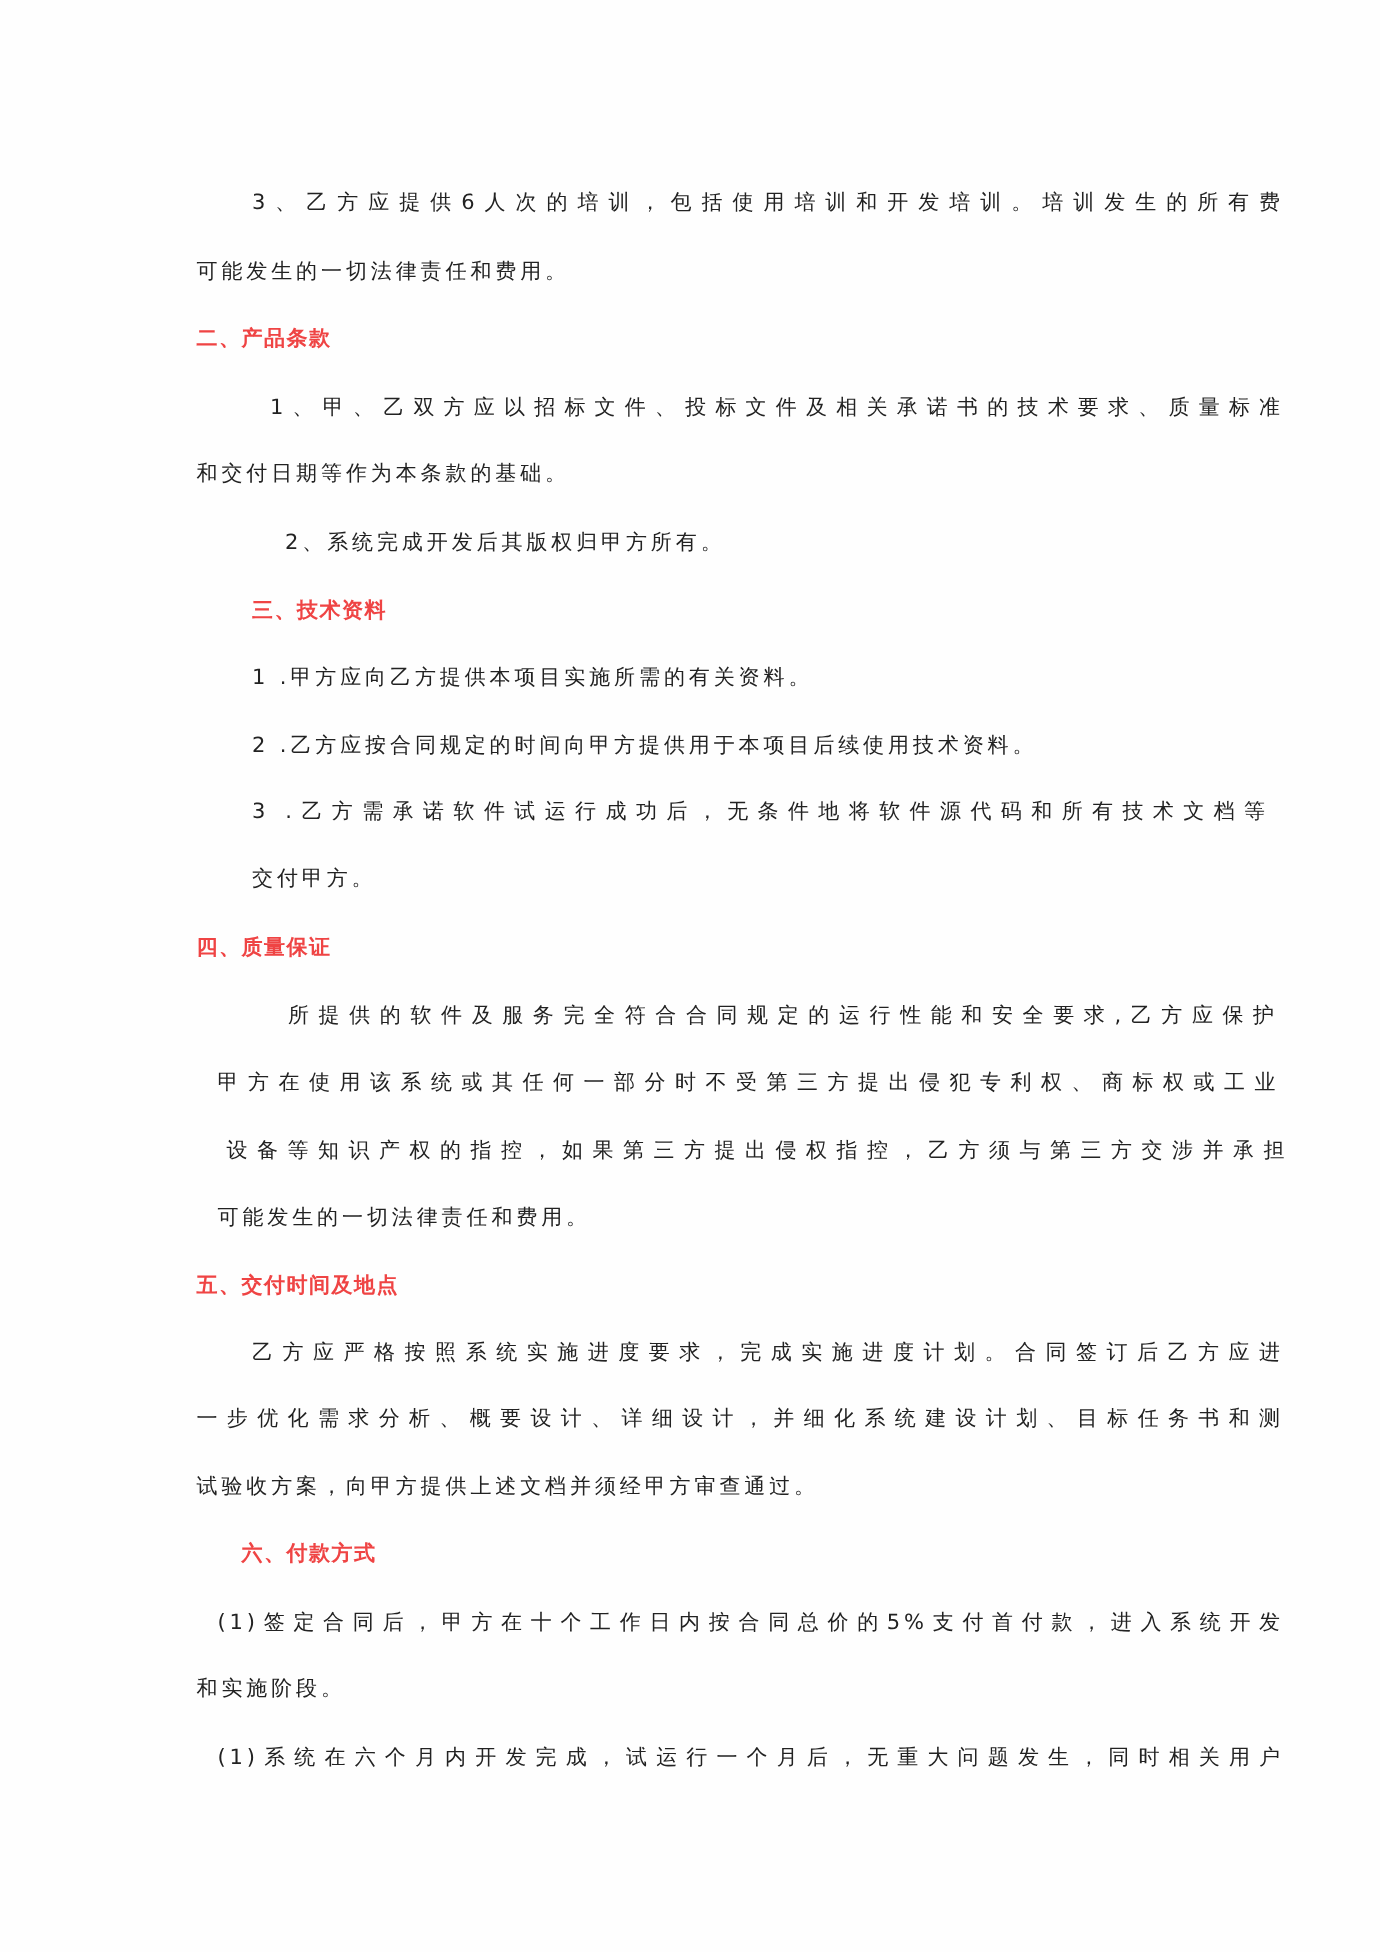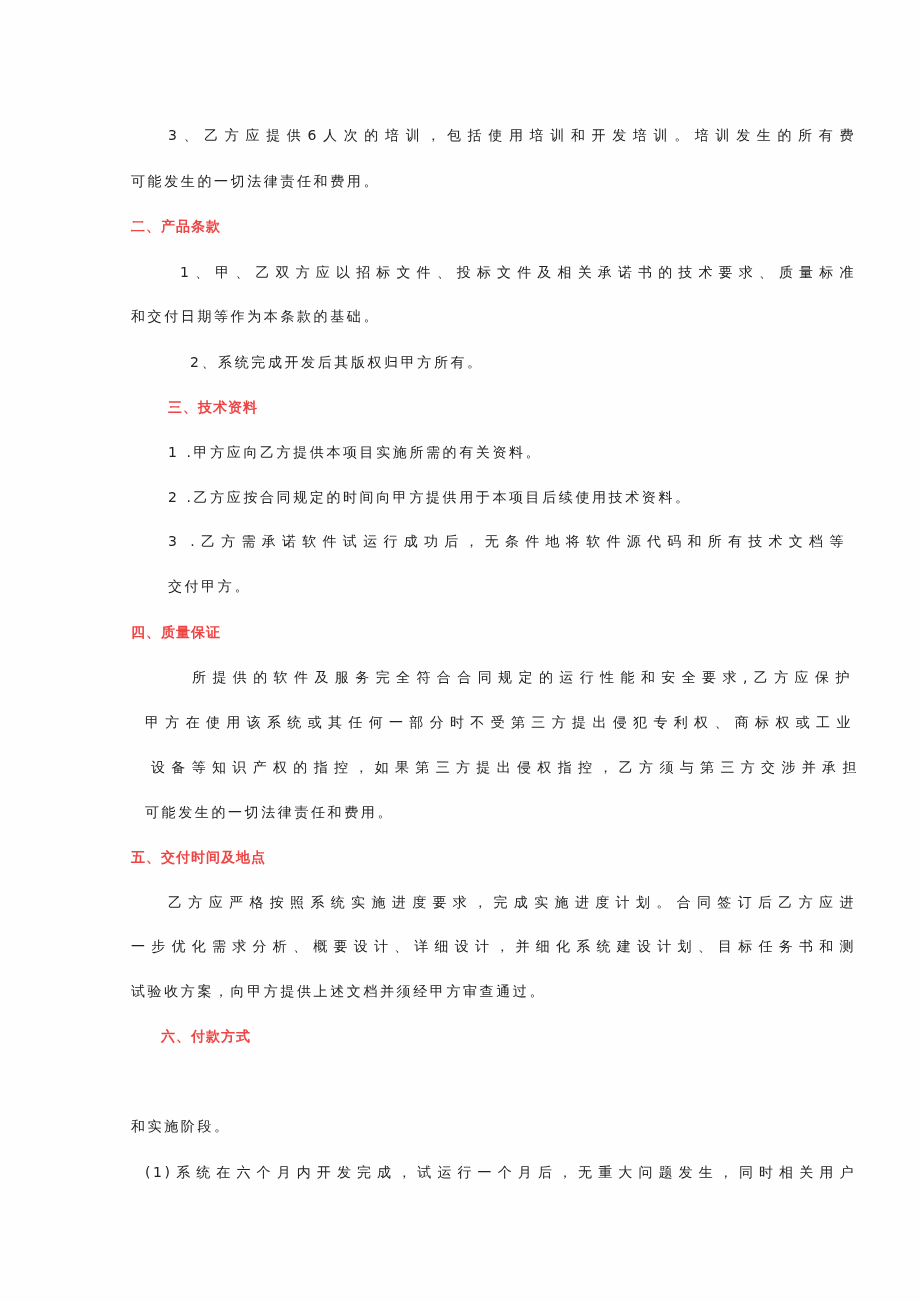--- a/index.html
+++ b/index.html
@@ -69,16 +69,17 @@
   <div class="line" style="left:145px; top:800px;">可能发生的一切法律责任和费用。</div>
 
   <div class="line heading" style="left:131px; top:845px;">五、交付时间及地点</div>
 
   <div class="line just" style="left:168px; top:890px; width:688px;">乙方应严格按照系统实施进度要求，完成实施进度计划。合同签订后乙方应进</div>
   <div class="line just" style="left:131px; top:934px; width:725px;">一步优化需求分析、概要设计、详细设计，并细化系统建设计划、目标任务书和测</div>
   <div class="line" style="left:131px; top:979px;">试验收方案，向甲方提供上述文档并须经甲方审查通过。</div>
 
   <div class="line heading" style="left:131px; top:1024px;margin-left:30px;">六、付款方式</div>
 
+  <div class="line just" style="left:145px; top:1070px; width:711px;">(1)签定合同后，甲方在十个工作日内按合同总价的5%支付首付款，进入系统开发</div>
   <div class="line" style="left:131px; top:1114px;">和实施阶段。</div>
   <div class="line just" style="left:145px; top:1160px; width:711px;">(1)系统在六个月内开发完成，试运行一个月后，无重大问题发生，同时相关用户</div>
 
 </div>
 
 </body></html>

